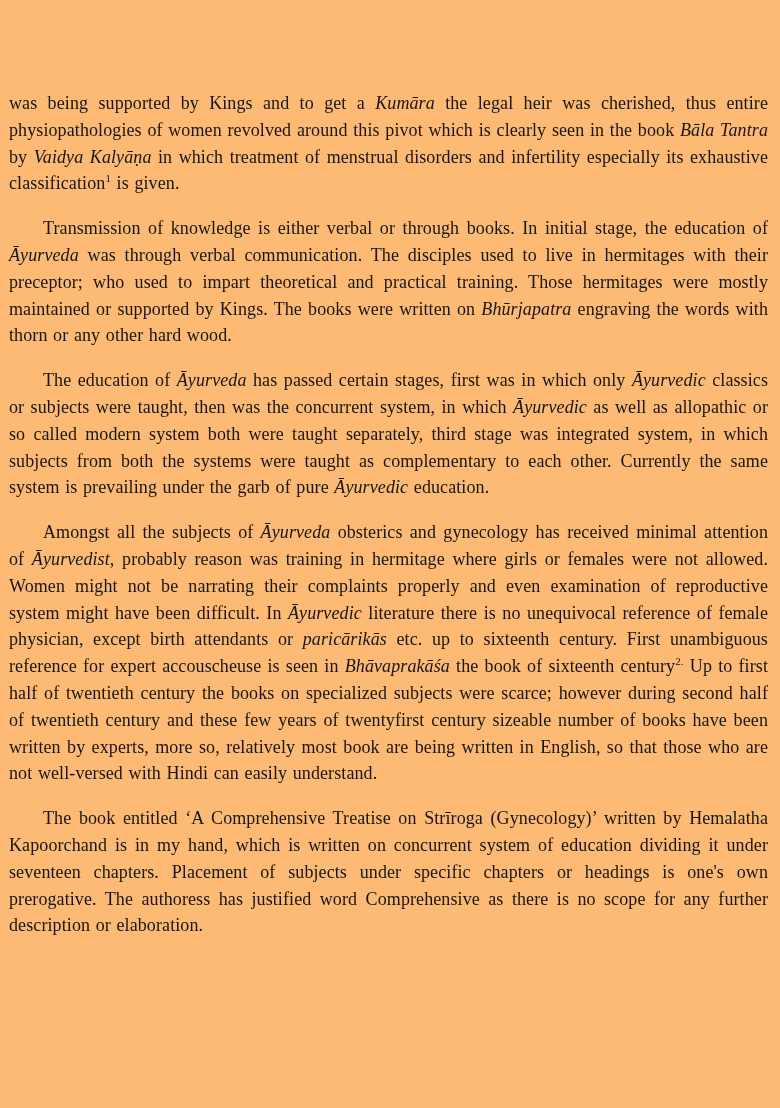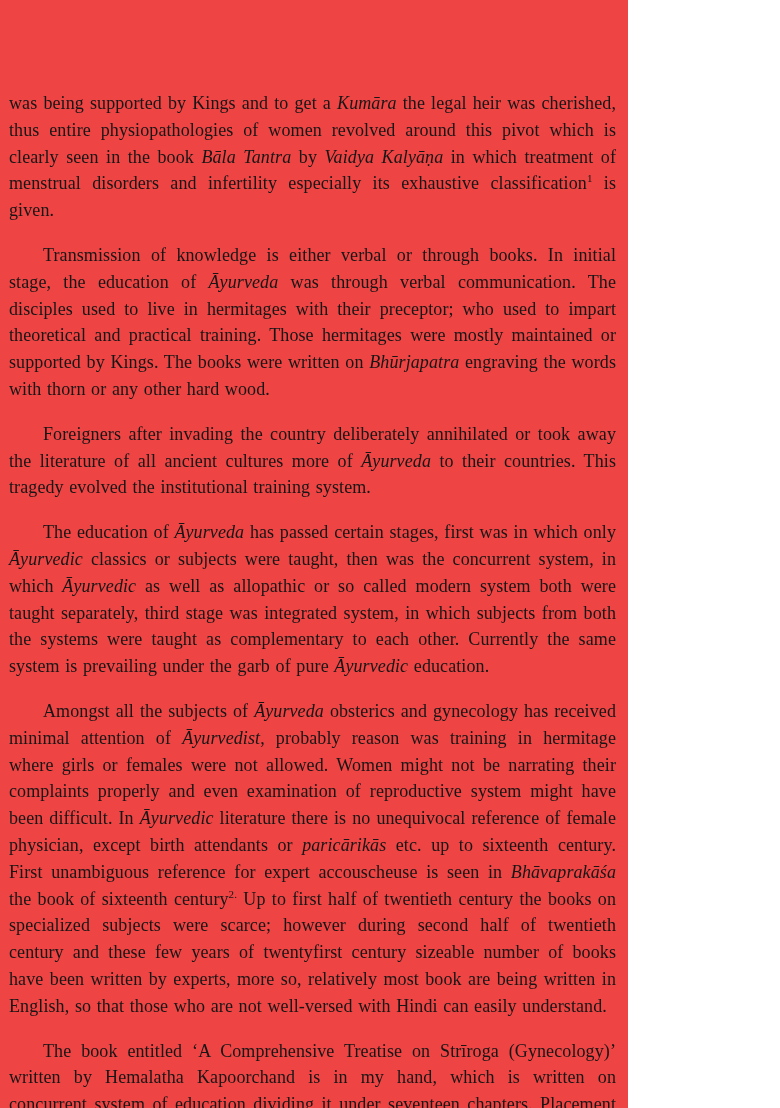--- a/index.html
+++ b/index.html
@@ -5,24 +5,24 @@
   html, body { margin: 0; padding: 0; background: #ffffff; }
   body {
     width: 780px;
     height: 1108px;
     font-family: "Liberation Serif", "DejaVu Serif", serif;
     color: #161616;
     overflow: hidden;
   }
   .page {
     box-sizing: border-box;
-    width: 628px;
+    width: 780px;
     height: 1108px;
     padding: 90px 12px 0 9px;
-    background: #ef4444;
+    background: #fdba74;
   }
   .para {
     margin: 0;
     font-size: 18px;
     line-height: 26.8px;
     text-align: justify;
     letter-spacing: 0.1px;
     word-spacing: 1px;
   }
   .para + .para { margin-top: 18px; }
@@ -30,18 +30,17 @@
   .it { font-style: italic; }
   sup.fn { font-size: 11px; line-height: 0; vertical-align: super; }
 </style>
 </head>
 <body>
 
 <div class="page">
   <div>
       <p class="para"><span>was being supported by Kings and to get a </span><span class="it">Kumāra</span><span> the legal heir was cherished, thus entire physiopathologies of women revolved around this pivot which is clearly seen in the book </span><span class="it">Bāla Tantra</span><span> by </span><span class="it">Vaidya Kalyāṇa</span><span> in which treatment of menstrual disorders and infertility especially its exhaustive classification</span><sup class="fn">1</sup><span> is given.</span></p>
       <p class="para indent"><span>Transmission of knowledge is either verbal or through books. In initial stage, the education of </span><span class="it">Āyurveda</span><span> was through verbal communication. The disciples used to live in hermitages with their preceptor; who used to impart theoretical and practical training. Those hermitages were mostly maintained or supported by Kings. The books were written on </span><span class="it">Bhūrjapatra</span><span> engraving the words with thorn or any other hard wood.</span></p>
-      <p class="para indent"><span>Foreigners after invading the country deliberately annihilated or took away the literature of all ancient cultures more of </span><span class="it">Āyurveda</span><span> to their countries. This tragedy evolved the institutional training system.</span></p>
       <p class="para indent"><span>The education of </span><span class="it">Āyurveda</span><span> has passed certain stages, first was in which only </span><span class="it">Āyurvedic</span><span> classics or subjects were taught, then was the concurrent system, in which </span><span class="it">Āyurvedic</span><span> as well as allopathic or so called modern system both were taught separately, third stage was integrated system, in which subjects from both the systems were taught as complementary to each other. Currently the same system is prevailing under the garb of pure </span><span class="it">Āyurvedic</span><span> education.</span></p>
       <p class="para indent"><span>Amongst all the subjects of </span><span class="it">Āyurveda</span><span> obsterics and gynecology has received minimal attention of </span><span class="it">Āyurvedist</span><span>, probably reason was training in hermitage where girls or females were not allowed. Women might not be narrating their complaints properly and even examination of reproductive system might have been difficult. In </span><span class="it">Āyurvedic</span><span> literature there is no unequivocal reference of female physician, except birth attendants or </span><span class="it">paricārikās</span><span> etc. up to sixteenth century. First unambiguous reference for expert accouscheuse is seen in </span><span class="it">Bhāvaprakāśa</span><span> the book of sixteenth century</span><sup class="fn">2.</sup><span> Up to first half of twentieth century the books on specialized subjects were scarce; however during second half of twentieth century and these few years of twentyfirst century sizeable number of books have been written by experts, more so, relatively most book are being written in English, so that those who are not well-versed with Hindi can easily understand.</span></p>
       <p class="para indent"><span>The book entitled ‘A Comprehensive Treatise on Strīroga (Gynecology)’ written by Hemalatha Kapoorchand is in my hand, which is written on concurrent system of education dividing it under seventeen chapters. Placement of subjects under specific chapters or headings is one's own prerogative. The authoress has justified word Comprehensive as there is no scope for any further description or elaboration.</span></p>
     </div>
 </div>
 
 </body></html>

